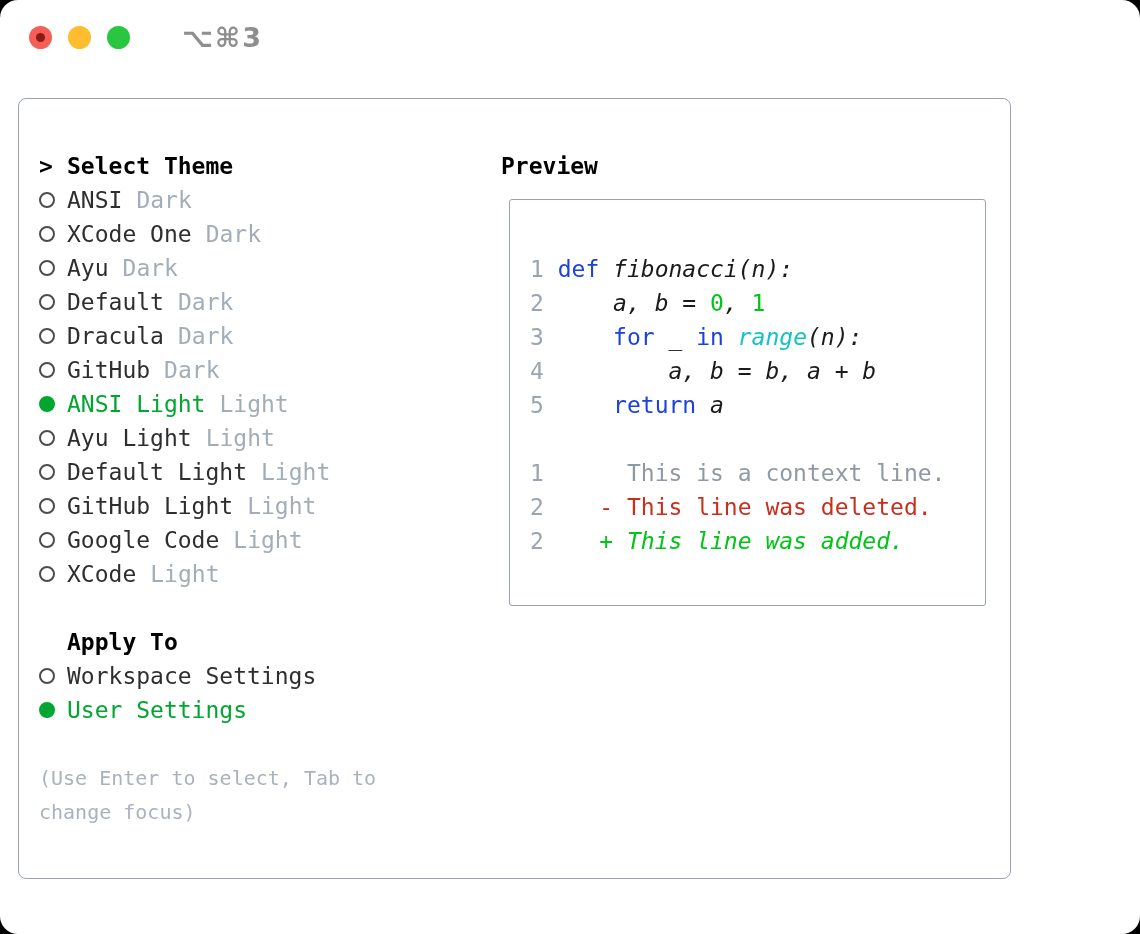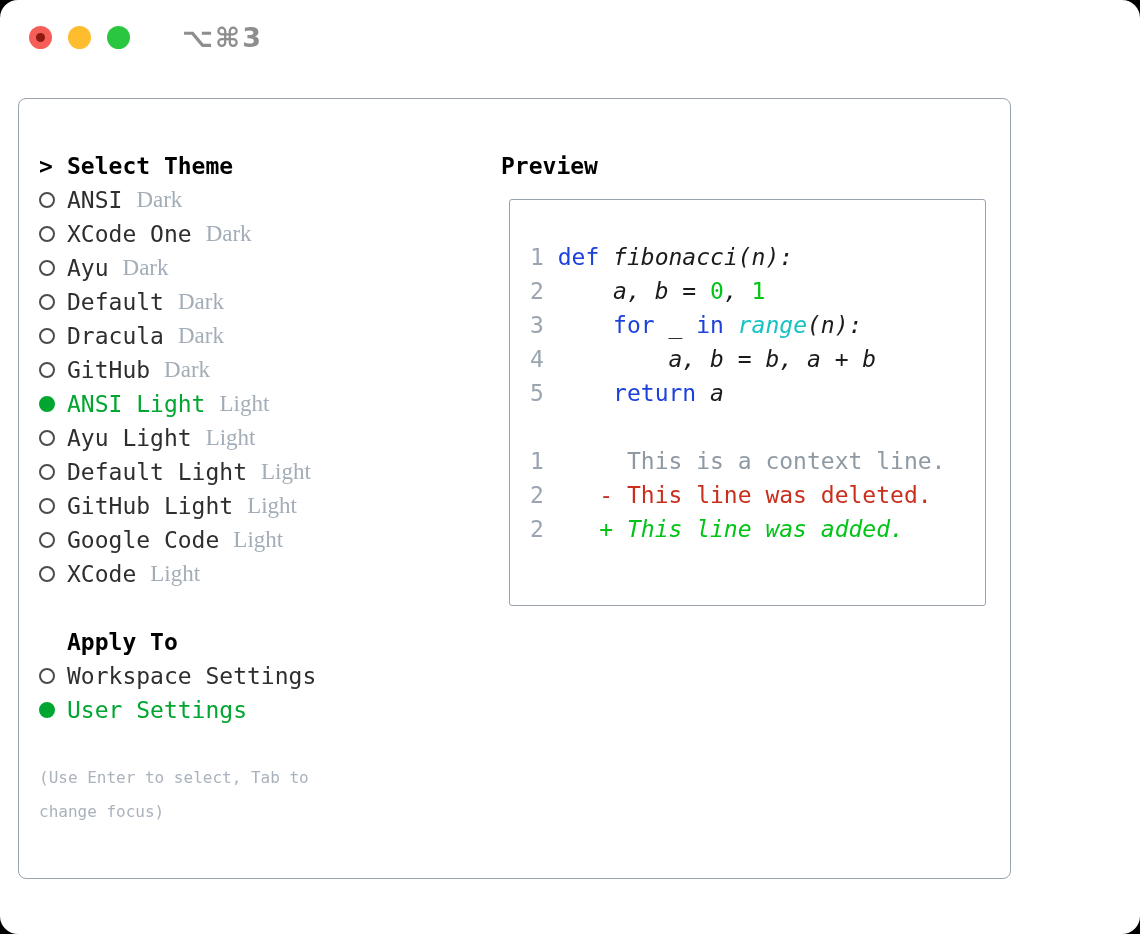--- a/index.html
+++ b/index.html
@@ -20,29 +20,29 @@
   
   .left-col{position:absolute;left:20px;top:50px;width:440px;}
   .row{height:34px;display:flex;align-items:center;font-size:23px;line-height:34px;color:var(--text-primary);white-space:pre;}
   .row.header{font-weight:bold;color:#000;}
   .prompt{display:inline-block;width:28px;font-weight:bold;color:#000;}
   .radio{width:16px;height:16px;border-radius:50%;border:2px solid #4c4c4c;box-sizing:border-box;
          margin-right:12px;flex:0 0 16px;}
   .radio.on{background:var(--accent-green);border-color:var(--accent-green);}
   .option .nm{color:var(--text-primary);}
   .option.selected .nm{color:var(--accent-green);}
-  .vr{color:var(--variant-gray);margin-left:14px;font-family:Liberation Serif, serif;}
+  .vr{color:var(--variant-gray);margin-left:14px;}
   .spacer{height:34px;}
   .apply-header{margin-left:28px;color:#000;font-weight:bold;}
-  .hint{font-size:16px;line-height:34px;color:var(--hint-gray);white-space:pre;}
+  .hint{font-size:20px;line-height:34px;color:var(--hint-gray);white-space:pre;}
   
   .preview-col{position:absolute;left:482px;top:50px;}
   .preview-box{position:absolute;left:8px;top:50px;width:477px;height:407px;border:1.5px solid var(--border-gray);
                border-radius:3px;box-sizing:border-box;overflow:hidden;}
-  .code{position:absolute;left:20px;top:40px;right:0;}
+  .code{position:absolute;left:20px;top:52px;right:0;}
   .cline{height:34px;font-size:23px;line-height:34px;white-space:pre;}
   .tok-num{color:var(--line-number);}
   .tok-kw{color:var(--code-blue);}
   .tok-fn{color:var(--code-cyan);font-style:italic;}
   .tok-pl{color:#1b1b1b;font-style:italic;}
   .tok-lit{color:var(--code-green);}
   .tok-ctx{color:var(--context-gray);}
   .tok-del{color:var(--diff-red);}
   .tok-add{color:var(--code-green);font-style:italic;text-align:right;}
 </style>

